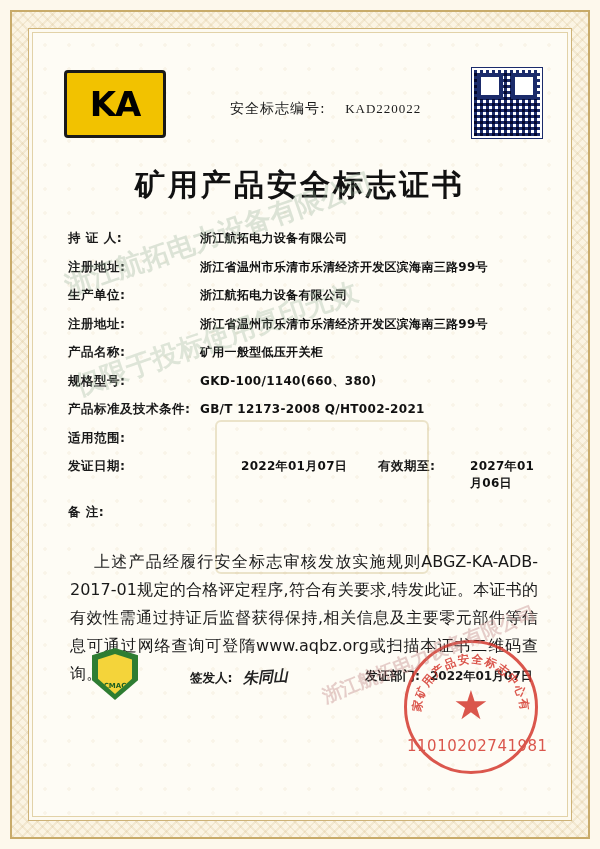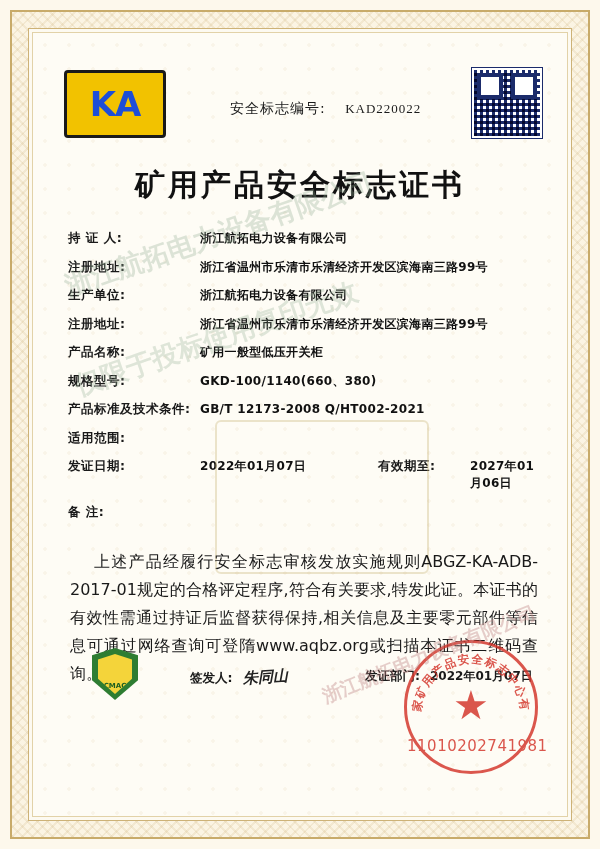--- a/index.html
+++ b/index.html
@@ -62,21 +62,21 @@
     border: 3px solid #1a1a1a;
     border-radius: 4px;
     display: flex;
     align-items: center;
     justify-content: center;
   }
   .logo-text {
     font-family: "DejaVu Sans", sans-serif;
     font-weight: bold;
     font-size: 34px;
-    color: #1d4ed8;
+    color: #000000;
     letter-spacing: -1px;
   }
 
   
   .qr {
     position: absolute;
     right: 18px; top: 28px;
     width: 66px; height: 66px;
     background:
       repeating-linear-gradient(90deg, #1b2b6b 0 3px, #ffffff 3px 6px),
@@ -140,21 +140,21 @@
   }
   .value {
     flex: 1;
     font-family: "DejaVu Sans", sans-serif;
     font-weight: bold;
     font-size: 12px;
     color: #111;
     letter-spacing: 0.3px;
   }
   .row-dual { display: flex; align-items: baseline; }
-  .dual-left { display: flex; flex: 0 0 310px; }
+  .dual-left { display: flex; flex: 0 0 310px; gap: 41px; }
   .dual-right { display: flex; flex: 1; }
   .label-2 {
     flex: 0 0 92px;
     font-family: "DejaVu Sans", sans-serif;
     font-weight: bold;
     font-size: 12.5px;
     letter-spacing: 0.5px;
     white-space: nowrap;
   }
 

